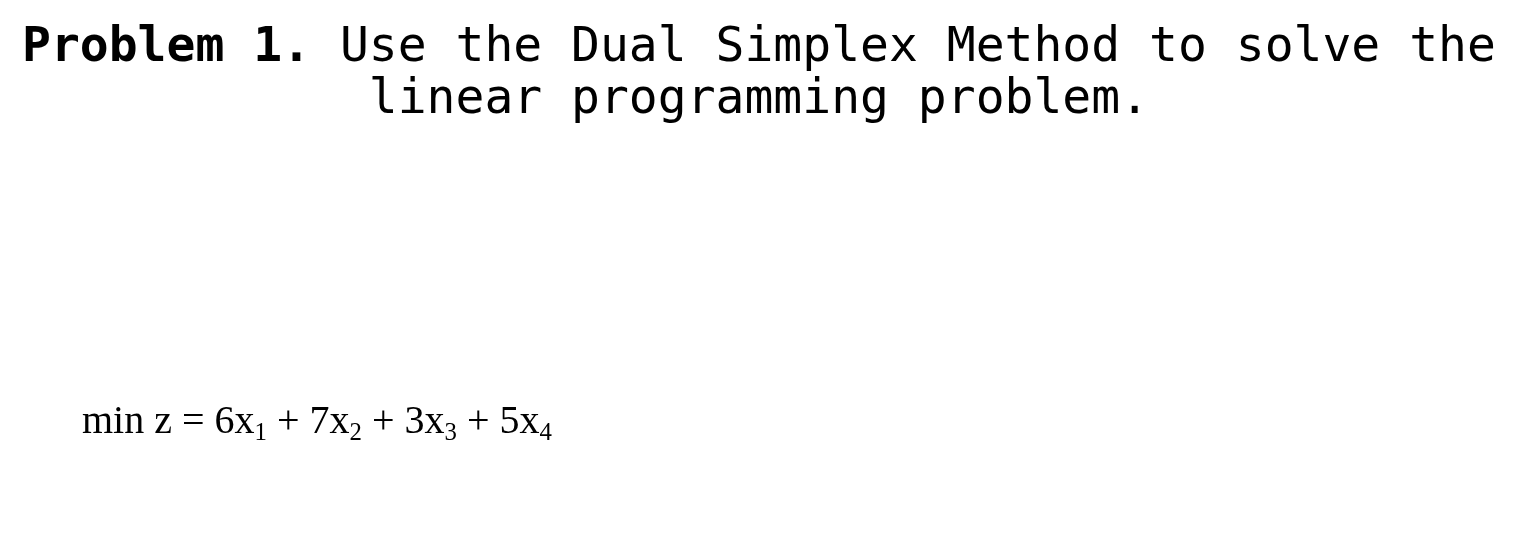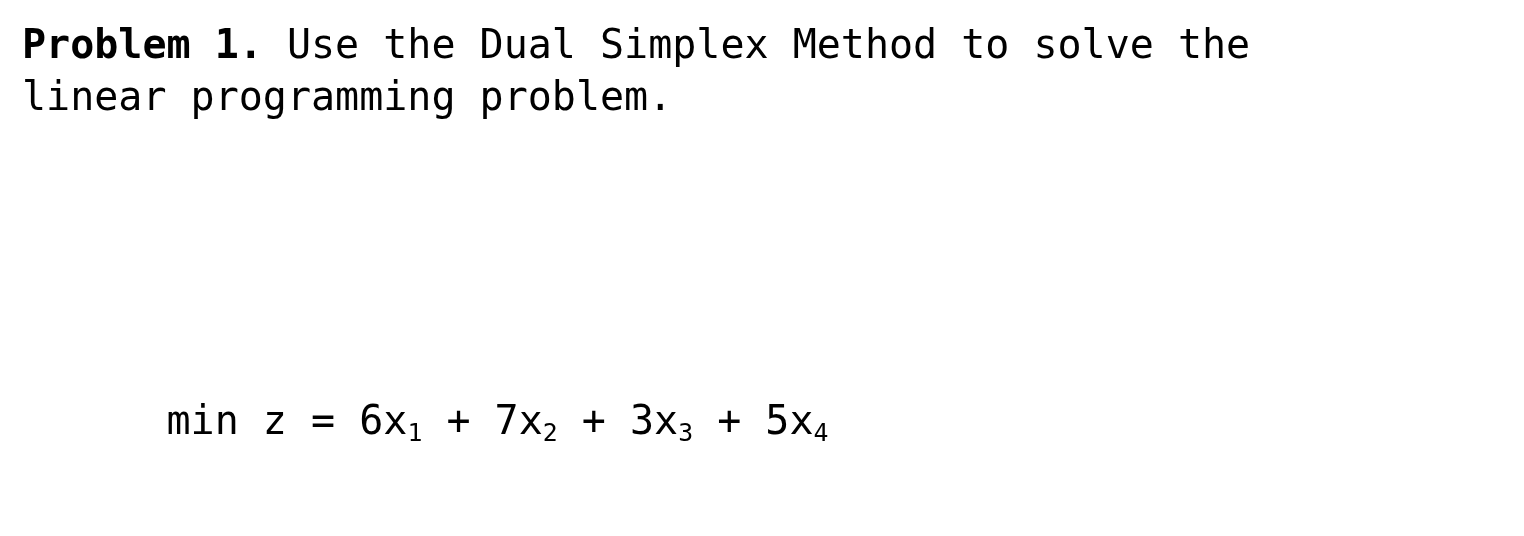--- a/index.html
+++ b/index.html
@@ -22,41 +22,43 @@
     height: 536px;
     box-sizing: border-box;
     padding: 0;
   }
 
   
   .prose {
     position: absolute;
     left: 22px;
     top: 18px;
-    font-size: 40px;
+    font-size: 48px;
     line-height: 52px;
     letter-spacing: 0px;
     white-space: pre;
+    text-align: center;
   }
   .prose .bold {
     font-weight: bold;
   }
 
   
   .math {
     position: absolute;
     left: 22px;
     top: 168px;
     font-size: 40px;
     line-height: 56px;
     white-space: pre;
   }
   .math .row {
     white-space: pre;
     height: 56px;
+    font-family: Liberation Serif, serif;
   }
 
   sub {
     font-size: 0.62em;
     vertical-align: -0.28em;
     line-height: 0;
   }
 </style>
 </head>
 <body>

